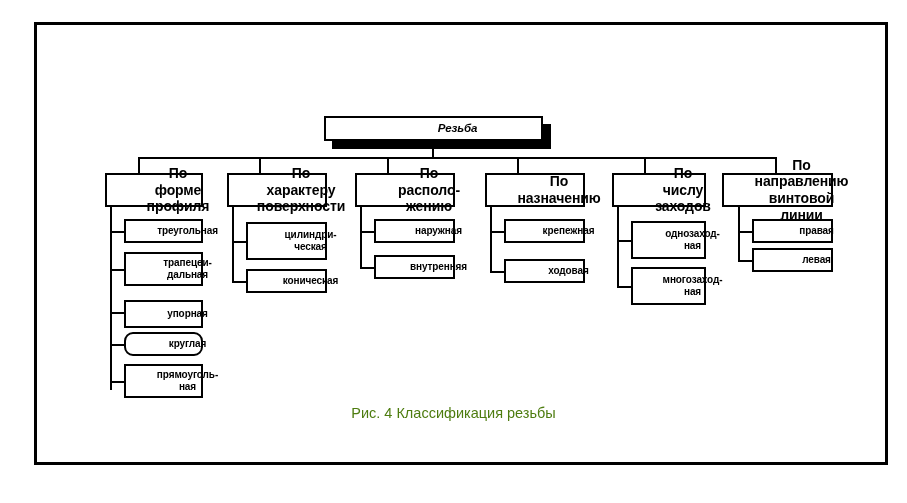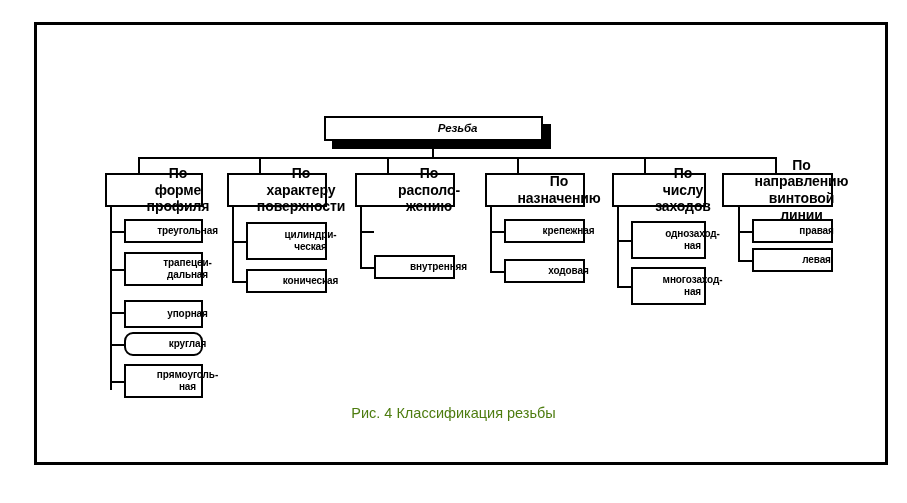--- a/index.html
+++ b/index.html
@@ -202,20 +202,23 @@
   <div class="box leaf-box" style="left:246px; top:222px; width:81px; height:38px;">
     <span class="txt">
       <span>цилиндри-</span><br>
       <span>ческая</span>
     </span>
   </div>
   <div class="box leaf-box" style="left:246px; top:269px; width:81px; height:24px;">
     <span class="txt">коническая</span>
   </div>
 
+  <div class="box leaf-box" style="left:374px; top:219px; width:81px; height:24px;">
+    <span class="txt">наружная</span>
+  </div>
   <div class="box leaf-box" style="left:374px; top:255px; width:81px; height:24px;">
     <span class="txt">внутренняя</span>
   </div>
 
   <div class="box leaf-box" style="left:504px; top:219px; width:81px; height:24px;">
     <span class="txt">крепежная</span>
   </div>
   <div class="box leaf-box" style="left:504px; top:259px; width:81px; height:24px;">
     <span class="txt">ходовая</span>
   </div>

